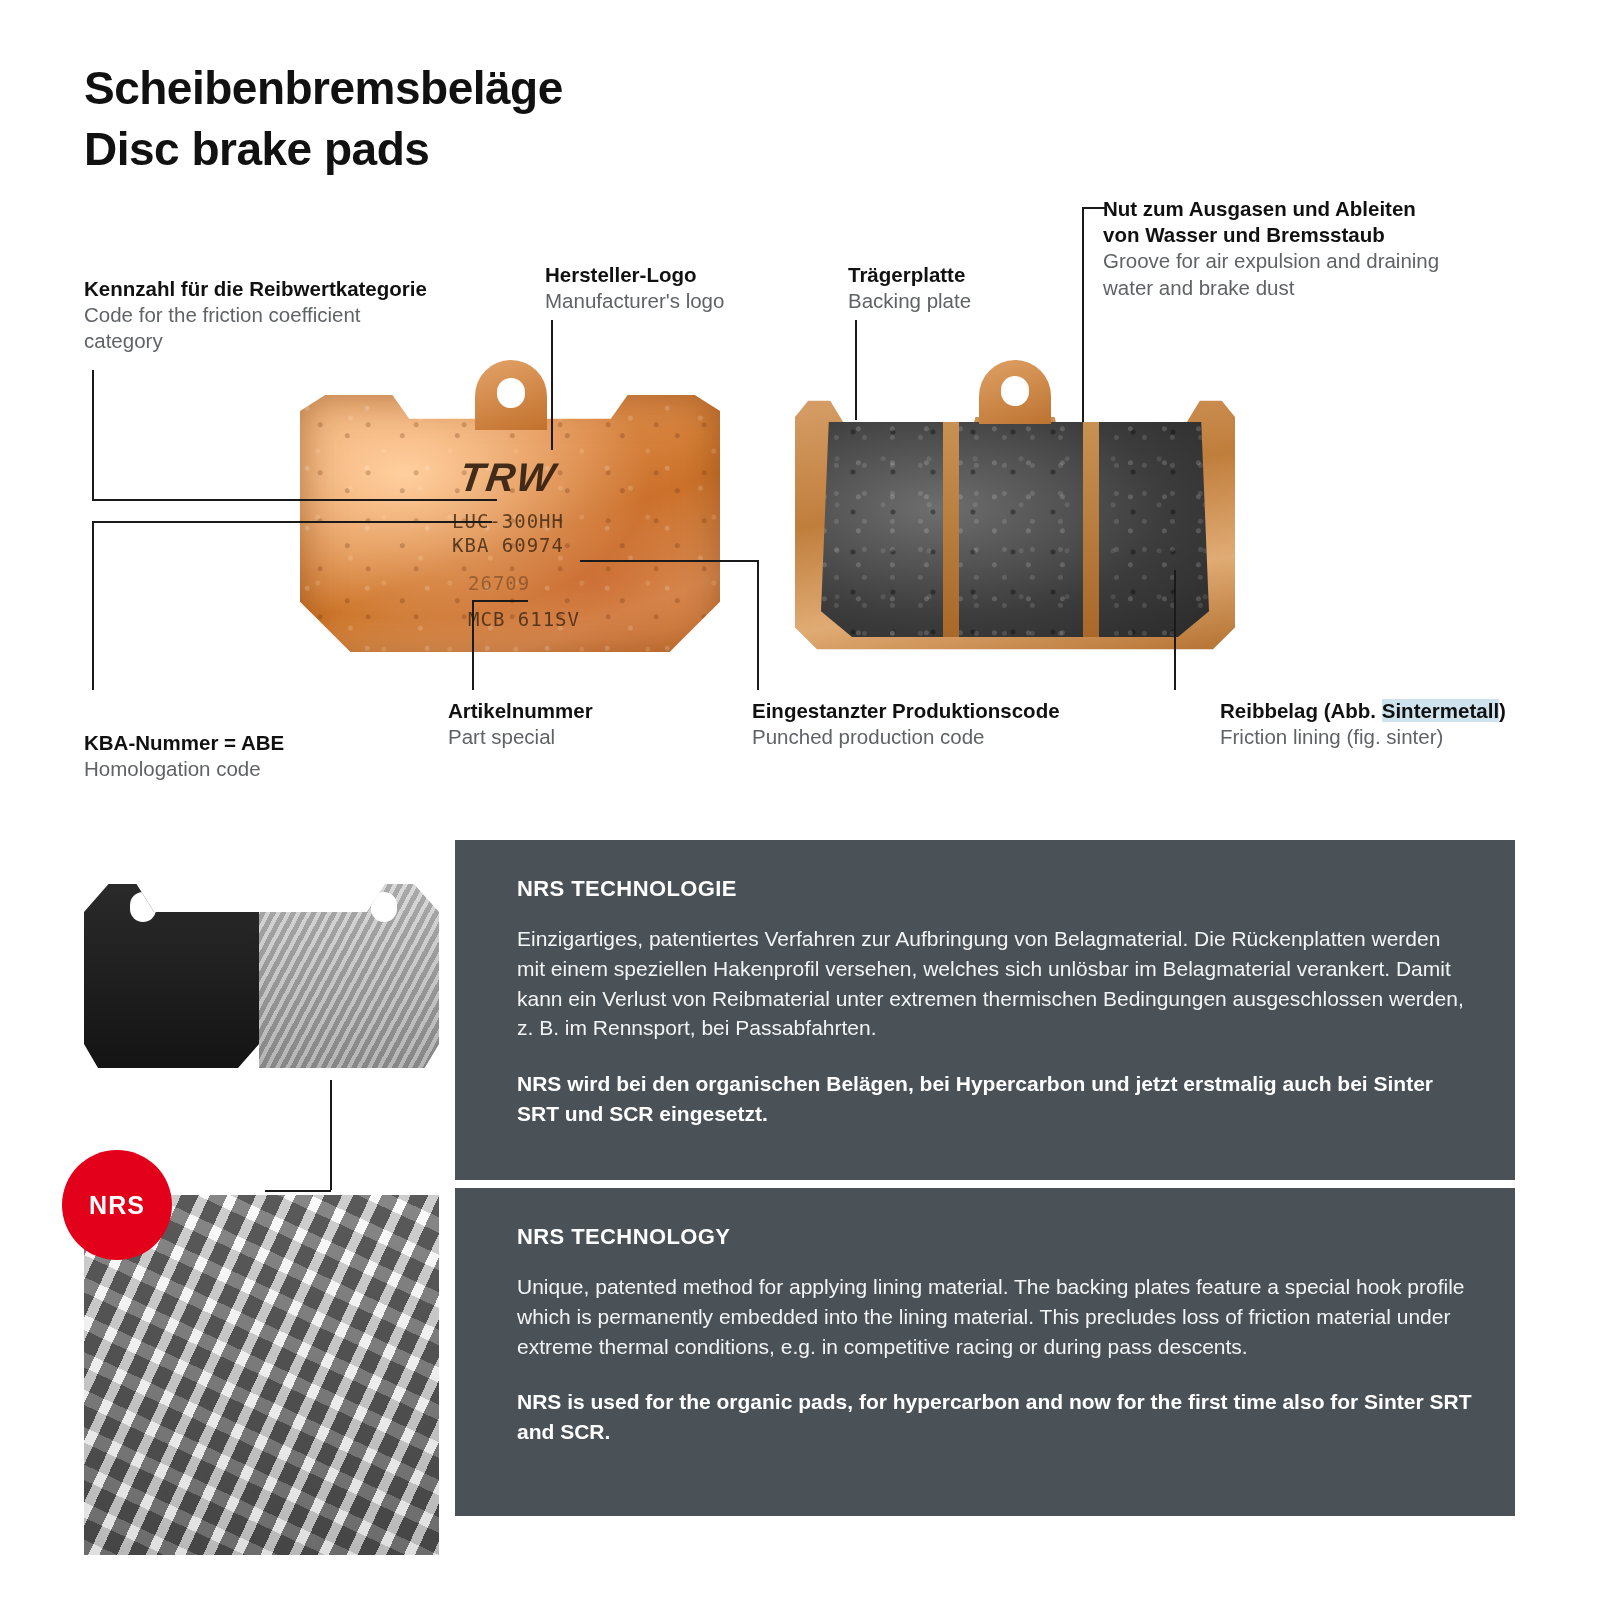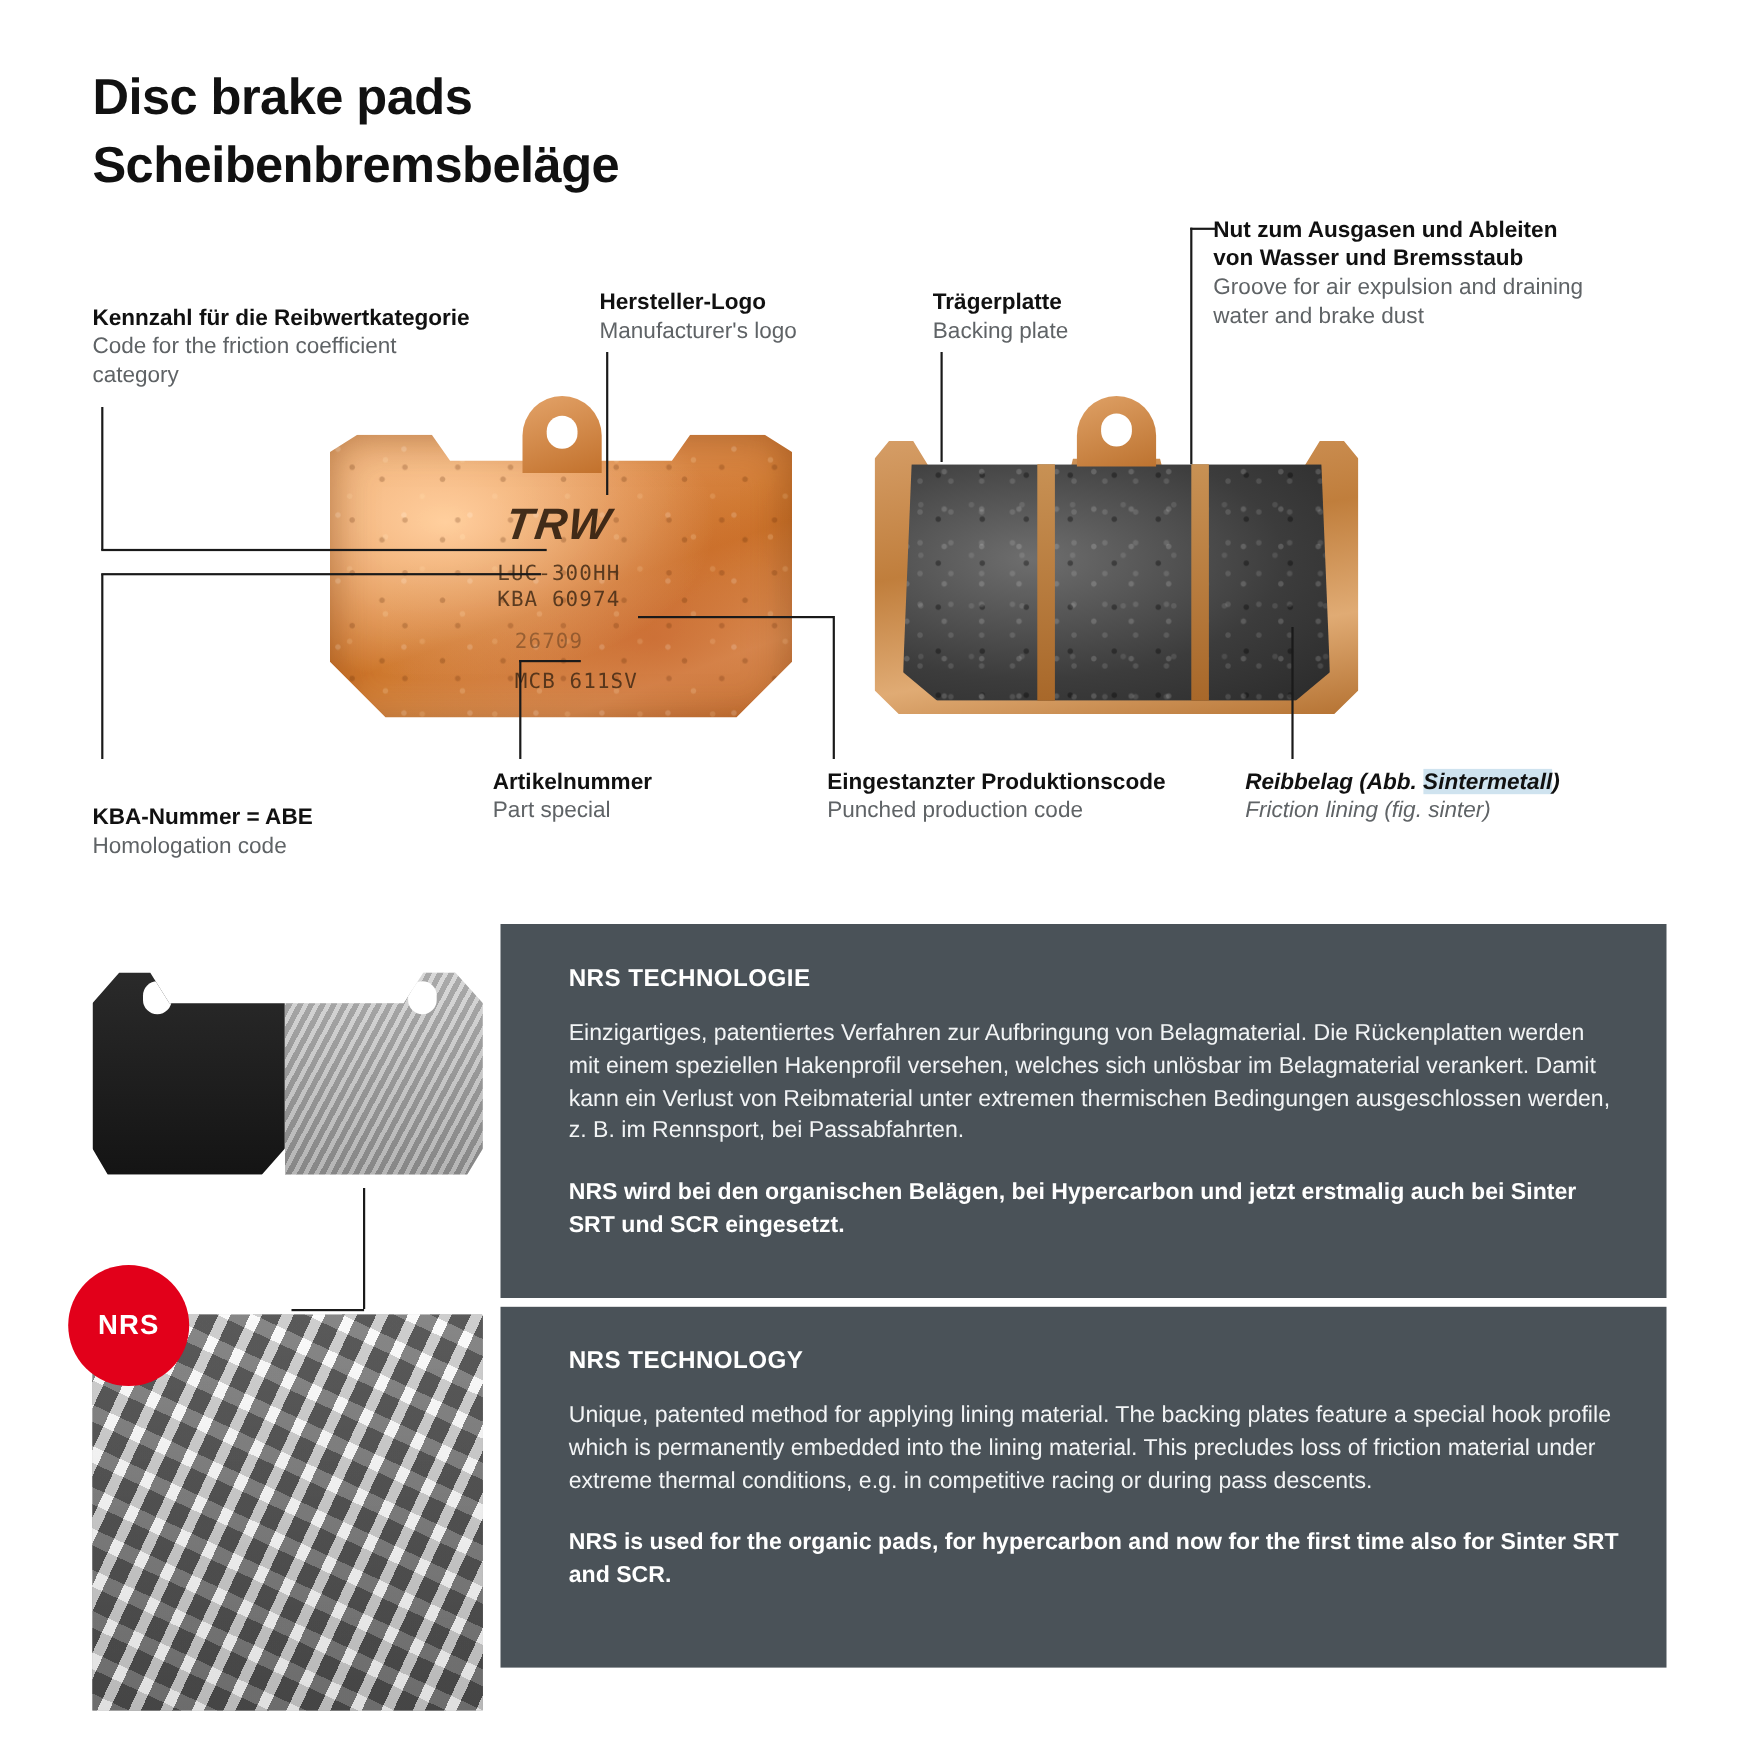--- a/index.html
+++ b/index.html
@@ -190,22 +190,22 @@
     margin:0;font-size:21px;line-height:1.42;color:#f2f4f5;font-weight:normal;
   }
   .panel p.bold{
     margin-top:26px;font-weight:bold;color:#ffffff;
   }
 </style>
 </head>
 <body>
 
 <div class="title-block">
+  <div class="title-line">Scheibenbremsbeläge</div>
   <div class="title-line">Disc brake pads</div>
-  <div class="title-line">Scheibenbremsbeläge</div>
 </div>
 
 <div class="pad-front">
   <div class="body">
     <div class="grain"></div>
   </div>
   <div class="tab"></div>
   <div class="trw">TRW</div>
   <div class="stamp" style="left:152px;top:150px;">LUC-300HH</div>
   <div class="stamp" style="left:152px;top:174px;">KBA 60974</div>
@@ -254,21 +254,21 @@
 <div class="callout" style="left:448px;top:698px;width:280px;">
   <div class="hd">Artikelnummer</div>
   <div class="sub">Part special</div>
 </div>
 
 <div class="callout" style="left:752px;top:698px;width:400px;">
   <div class="hd">Eingestanzter Produktionscode</div>
   <div class="sub">Punched production code</div>
 </div>
 
-<div class="callout" style="left:1132px;top:698px;width:360px;font-style:italic;">
+<div class="callout" style="left:1220px;top:698px;width:360px;">
   <div class="hd"><span>Reibbelag (Abb. </span><span class="hl">Sintermetall</span><span>)</span></div>
   <div class="sub">Friction lining (fig. sinter)</div>
 </div>
 
 <div class="line lv" style="left:92px;top:370px;height:130px;"></div>
 <div class="line lh" style="left:92px;top:499px;width:405px;"></div>
 
 <div class="line lv" style="left:92px;top:522px;height:168px;"></div>
 <div class="line lh" style="left:92px;top:521px;width:400px;"></div>
 

